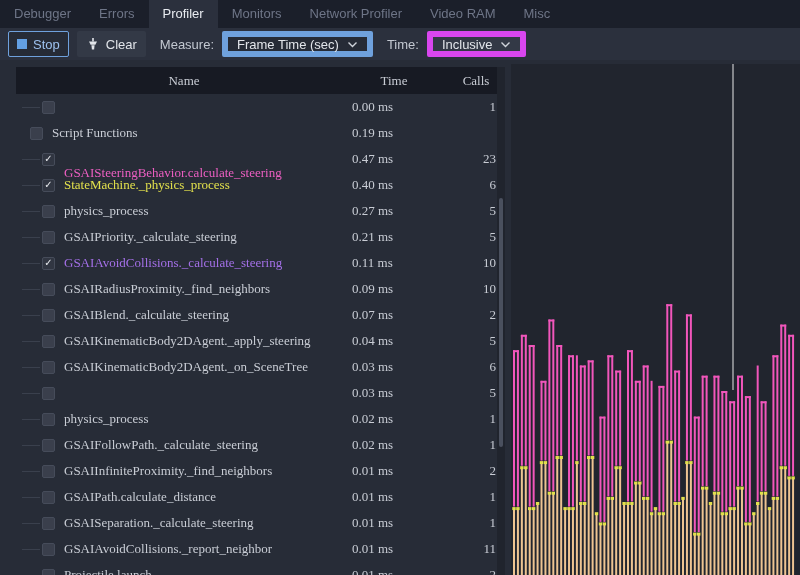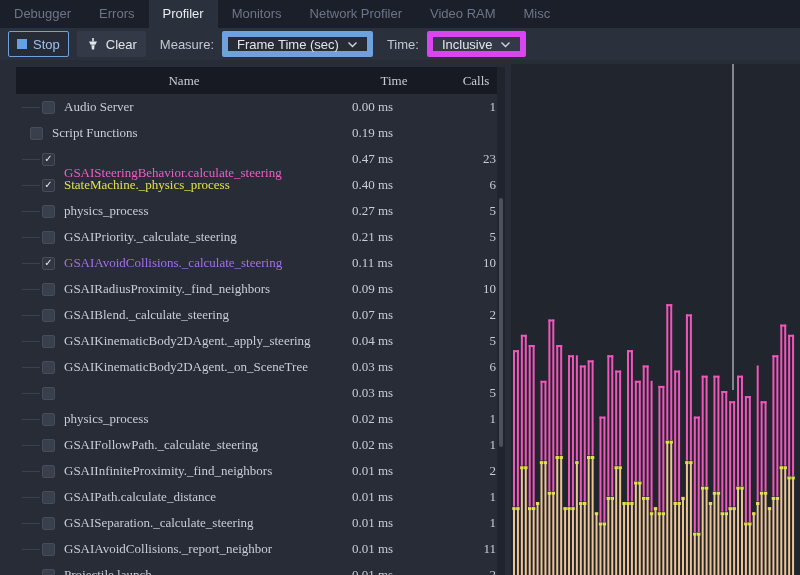--- a/index.html
+++ b/index.html
@@ -110,21 +110,20 @@
     <div class="table-panel">
       <div class="thead">
         <div class="th th-name">Name</div>
         <div class="th th-time">Time</div>
         <div class="th th-calls">Calls</div>
       </div>
       <div class="rows">
           <div class="row">
             <span class="guide"></span>
             <span class="cb" style="margin-left: 26px;"></span>
-            <span class="rname">Audio Server</span>
             <span class="rtime">0.00 ms</span>
             <span class="rcalls">1</span>
           </div>
           <div class="row">
             <span class="cb" style="margin-left: 14px;"></span>
             <span class="rname">Script Functions</span>
             <span class="rtime">0.19 ms</span>
             <span class="rcalls"></span>
           </div>
           <div class="row">

